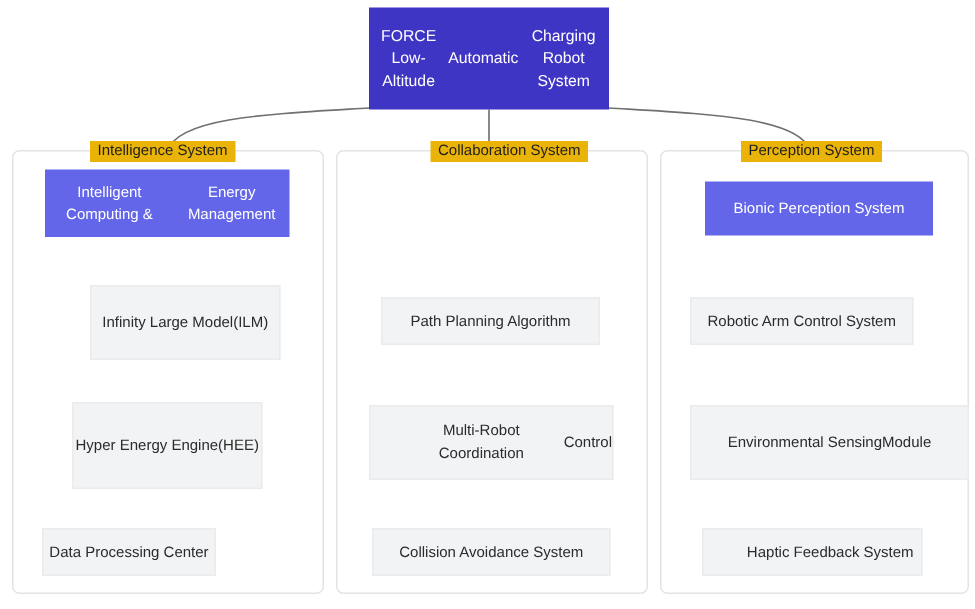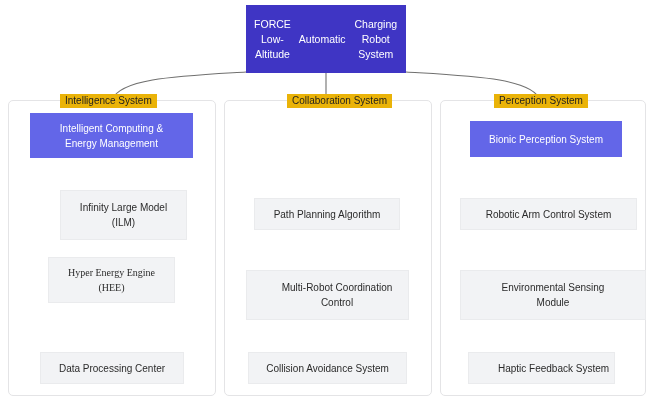--- a/index.html
+++ b/index.html
@@ -83,21 +83,21 @@
     box-sizing: border-box;
   }
   #title-0 { left: 60px; }
   #title-1 { left: 275px; margin-left: 12px; }
   #title-2 { left: 494px; }
 
   
   .node {
     position: absolute;
     display: flex;
-    flex-direction: column;
+    flex-direction: row;
     align-items: center;
     justify-content: center;
     text-align: center;
     box-sizing: border-box;
   }
   .node .node-line { display: block; }
 
   .node.primary {
     background: #6366e8;
     color: #ffffff;
@@ -108,32 +108,32 @@
     background: #f2f3f5;
     border: 1px solid #eaebed;
     color: #2b2b2b;
     font-size: 10px;
     line-height: 15px;
   }
 
   
   #n-0-0 { left: 30px;  top: 113px; width: 163px; height: 45px; }
   #n-0-1 { left: 48px;  top: 190px; width: 127px; height: 50px; margin-left: 12px; }
-  #n-0-2 { left: 48px;  top: 257px; width: 127px; height: 46px; font-family: Liberation Serif, serif; }
-  #n-0-3 { left: 40px;  top: 352px; width: 144px; height: 32px; }
+  #n-0-2 { left: 48px;  top: 268px; width: 127px; height: 58px; }
+  #n-0-3 { left: 28px;  top: 352px; width: 116px; height: 32px; }
 
   
   #n-1-0 { left: 245px; top: 113px; width: 163px; height: 45px; }
   #n-1-1 { left: 254px; top: 198px; width: 146px; height: 32px; }
   #n-1-2 { left: 246px; top: 270px; width: 163px; height: 50px; padding-left: 19px; }
   #n-1-3 { left: 248px; top: 352px; width: 159px; height: 32px; }
 
   
   #n-2-0 { left: 470px; top: 121px; width: 152px; height: 36px; }
-  #n-2-1 { left: 460px; top: 198px; width: 177px; height: 32px; }
+  #n-2-1 { left: 460px; top: 198px; width: 149px; height: 32px; }
   #n-2-2 { left: 460px; top: 270px; width: 186px; height: 50px; }
   #n-2-3 { left: 468px; top: 352px; width: 147px; height: 32px; padding-left: 24px; }
 </style>
 </head>
 <body>
 
 <div id="canvas">
 
   <svg id="edges" viewBox="0 0 650 406">
     <defs>

